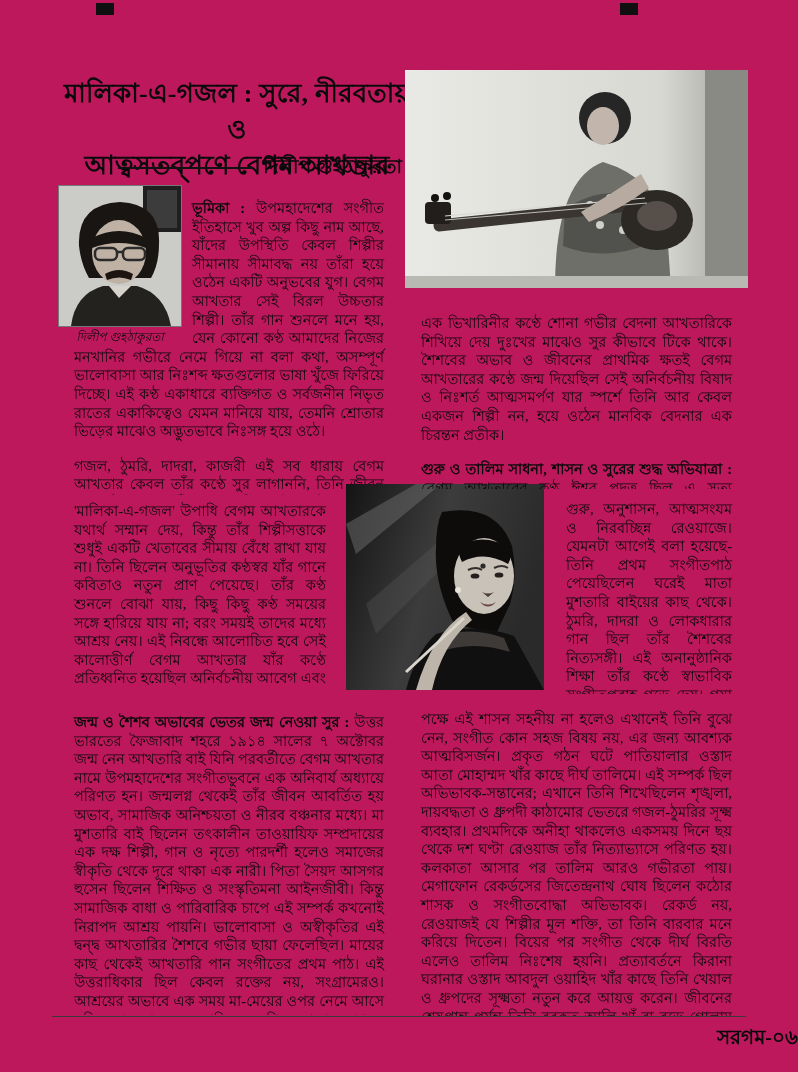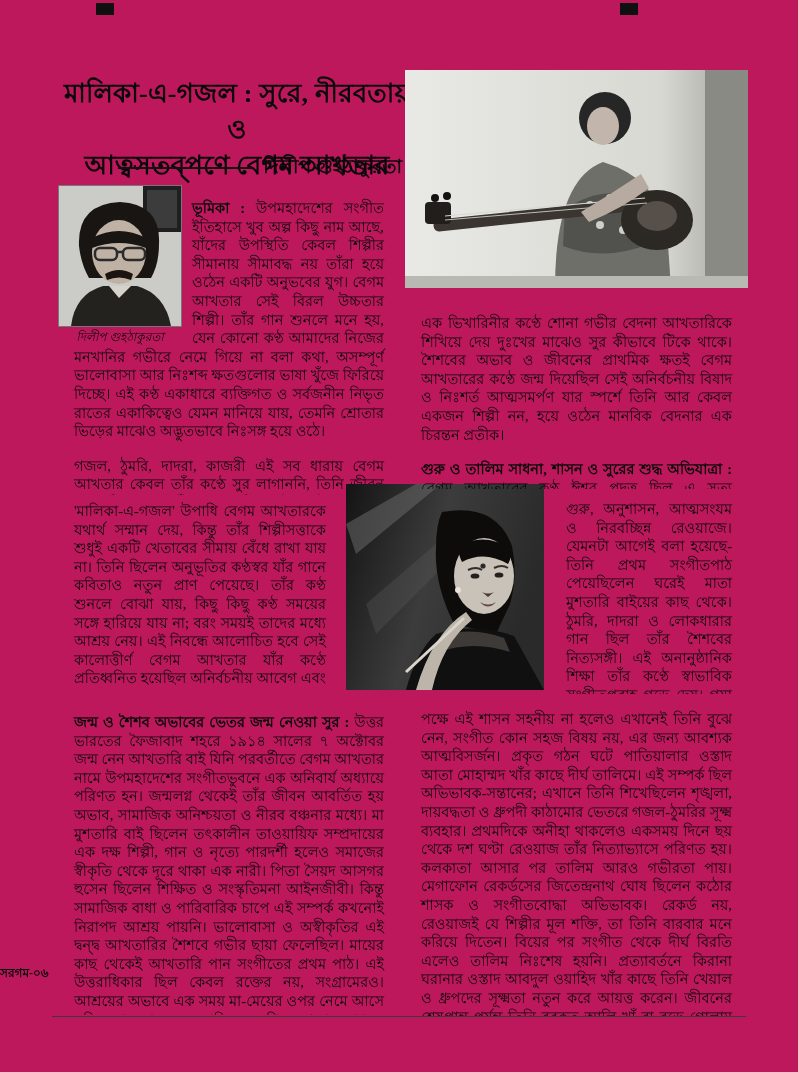--- a/index.html
+++ b/index.html
@@ -45,22 +45,22 @@
   }
   .author-float .caption{
     font-size:12px;font-style:italic;line-height:16px;margin-top:2px;
     text-align:center;
   }
   .author-img{width:124px;height:142px;border:1px solid #777;box-sizing:border-box;overflow:hidden;}
   .author-img svg{display:block;}
 
   .footer-rule{position:absolute;left:52px;top:1016px;width:694px;height:1px;background:#3a3a3a;}
   .footer-text{
-    position:absolute;left:0;top:964px;width:798px;text-align:left;
-    font-size:12px;font-weight:bold;
+    position:absolute;left:0;top:1022px;width:798px;text-align:right;
+    font-size:20px;font-weight:bold;
   }
 </style>
 </head>
 <body>
 
 <div class="page">
 
   <div class="print-mark" style="left:96px;top:3px;width:18px;height:12px;"></div>
   <div class="print-mark" style="left:620px;top:3px;width:18px;height:12px;"></div>
 

